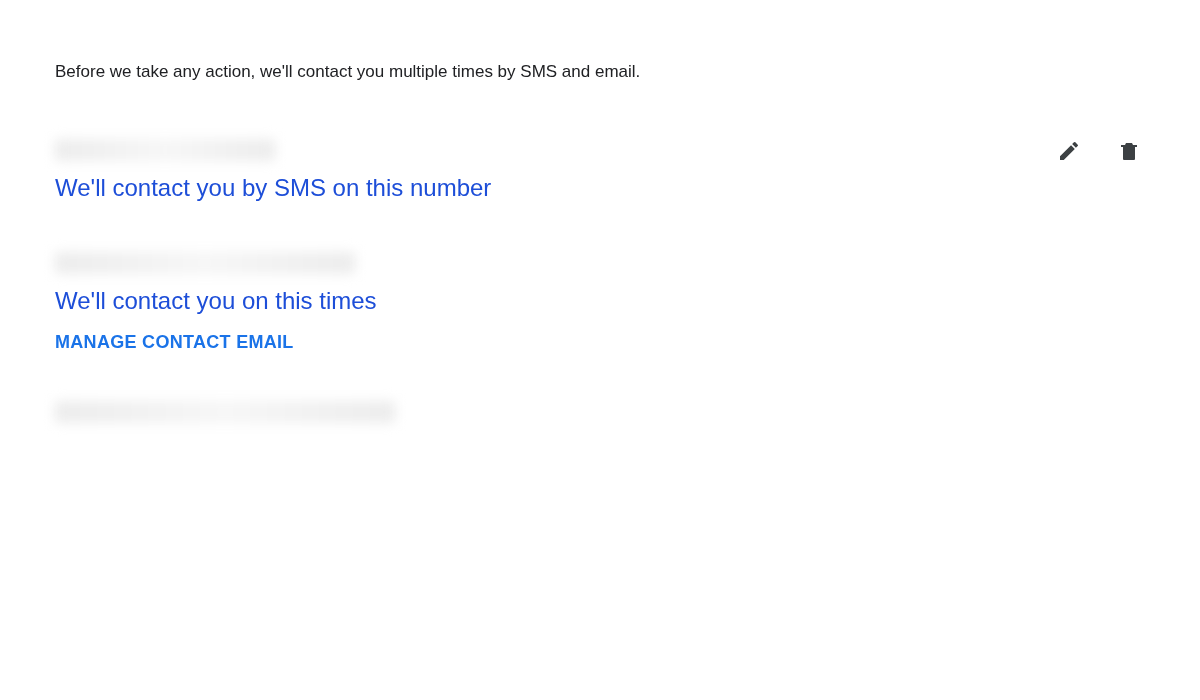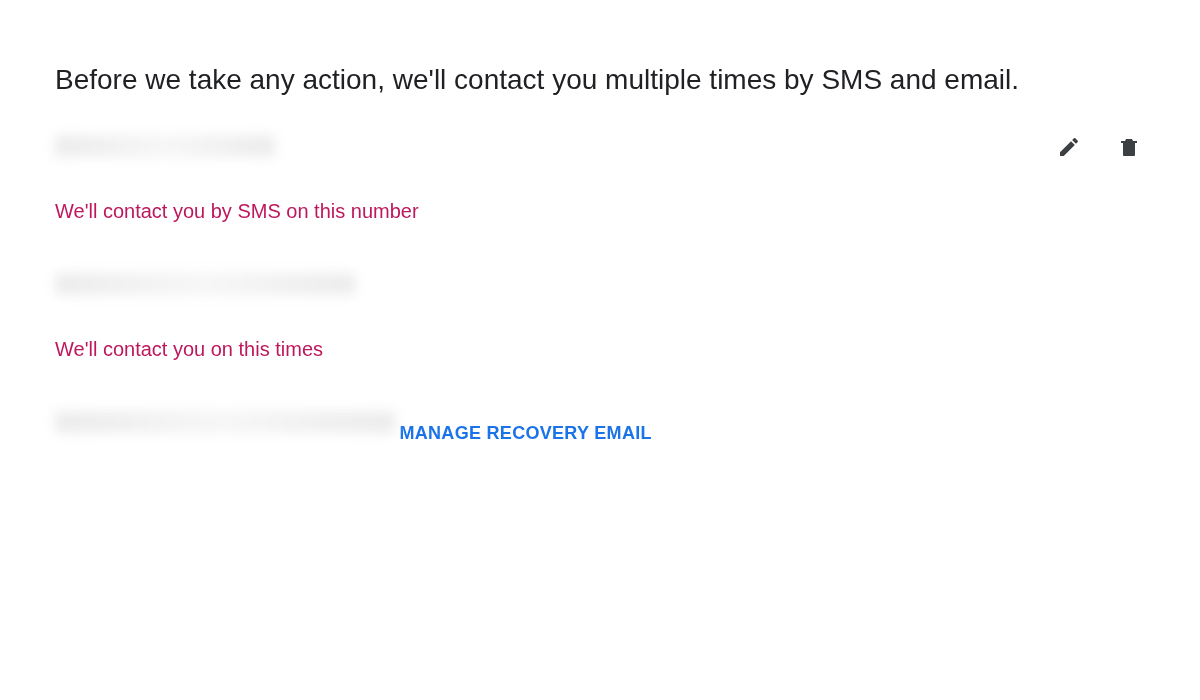--- a/index.html
+++ b/index.html
@@ -9,46 +9,45 @@
     }
     body {
       font-family: Arial, Helvetica, sans-serif;
       background: #fff;
       width: 1200px;
       height: 700px;
       padding: 60px 55px 0 55px;
       color: #202124;
     }
     .intro {
-      font-size: 28px;
+      font-size: 17px;
       color: #202124;
-      margin-bottom: 36px;
+      margin-bottom: 55px;
       line-height: 1.4;
     }
     .section {
       position: relative;
       margin-bottom: 48px;
     }
     .blurred-value {
       display: inline-block;
       height: 22px;
       background: #f5f5f5;
       filter: blur(6px);
       border-radius: 2px;
       margin-bottom: 6px;
     }
     .bv-phone { width: 220px; background: linear-gradient(90deg,#ececec,#f6f6f6,#ececec); }
     .bv-email1 { width: 300px; background: linear-gradient(90deg,#ececec,#f6f6f6,#ececec); }
     .bv-email2 { width: 340px; background: linear-gradient(90deg,#ececec,#f6f6f6,#ececec); }
     .description {
-      font-size: 20px;
-      color: #be185d;
+      font-size: 24px;
+      color: #1d4ed8;
       margin-bottom: 14px;
       line-height: 1.4;
-      margin-top: 30px;
     }
     .link {
       display: inline-block;
       font-size: 18px;
       font-weight: 600;
       letter-spacing: 0.3px;
       color: #1a73e8;
       text-decoration: none;
       cursor: pointer;
     }
@@ -97,18 +96,18 @@
       </span>
     </button>
   </div>
   <div class="blurred-value bv-phone"></div>
   <div class="description">We'll contact you by SMS on this number</div>
 </div>
 
 <div class="section">
   <div class="blurred-value bv-email1"></div>
   <div class="description">We'll contact you on this times</div>
+  <a class="link">MANAGE CONTACT EMAIL</a>
 </div>
 
 <div class="section">
   <div class="blurred-value bv-email2"></div>
-  <a class="link">MANAGE RECOVERY EMAIL</a>
 </div>
 
 </body></html>

